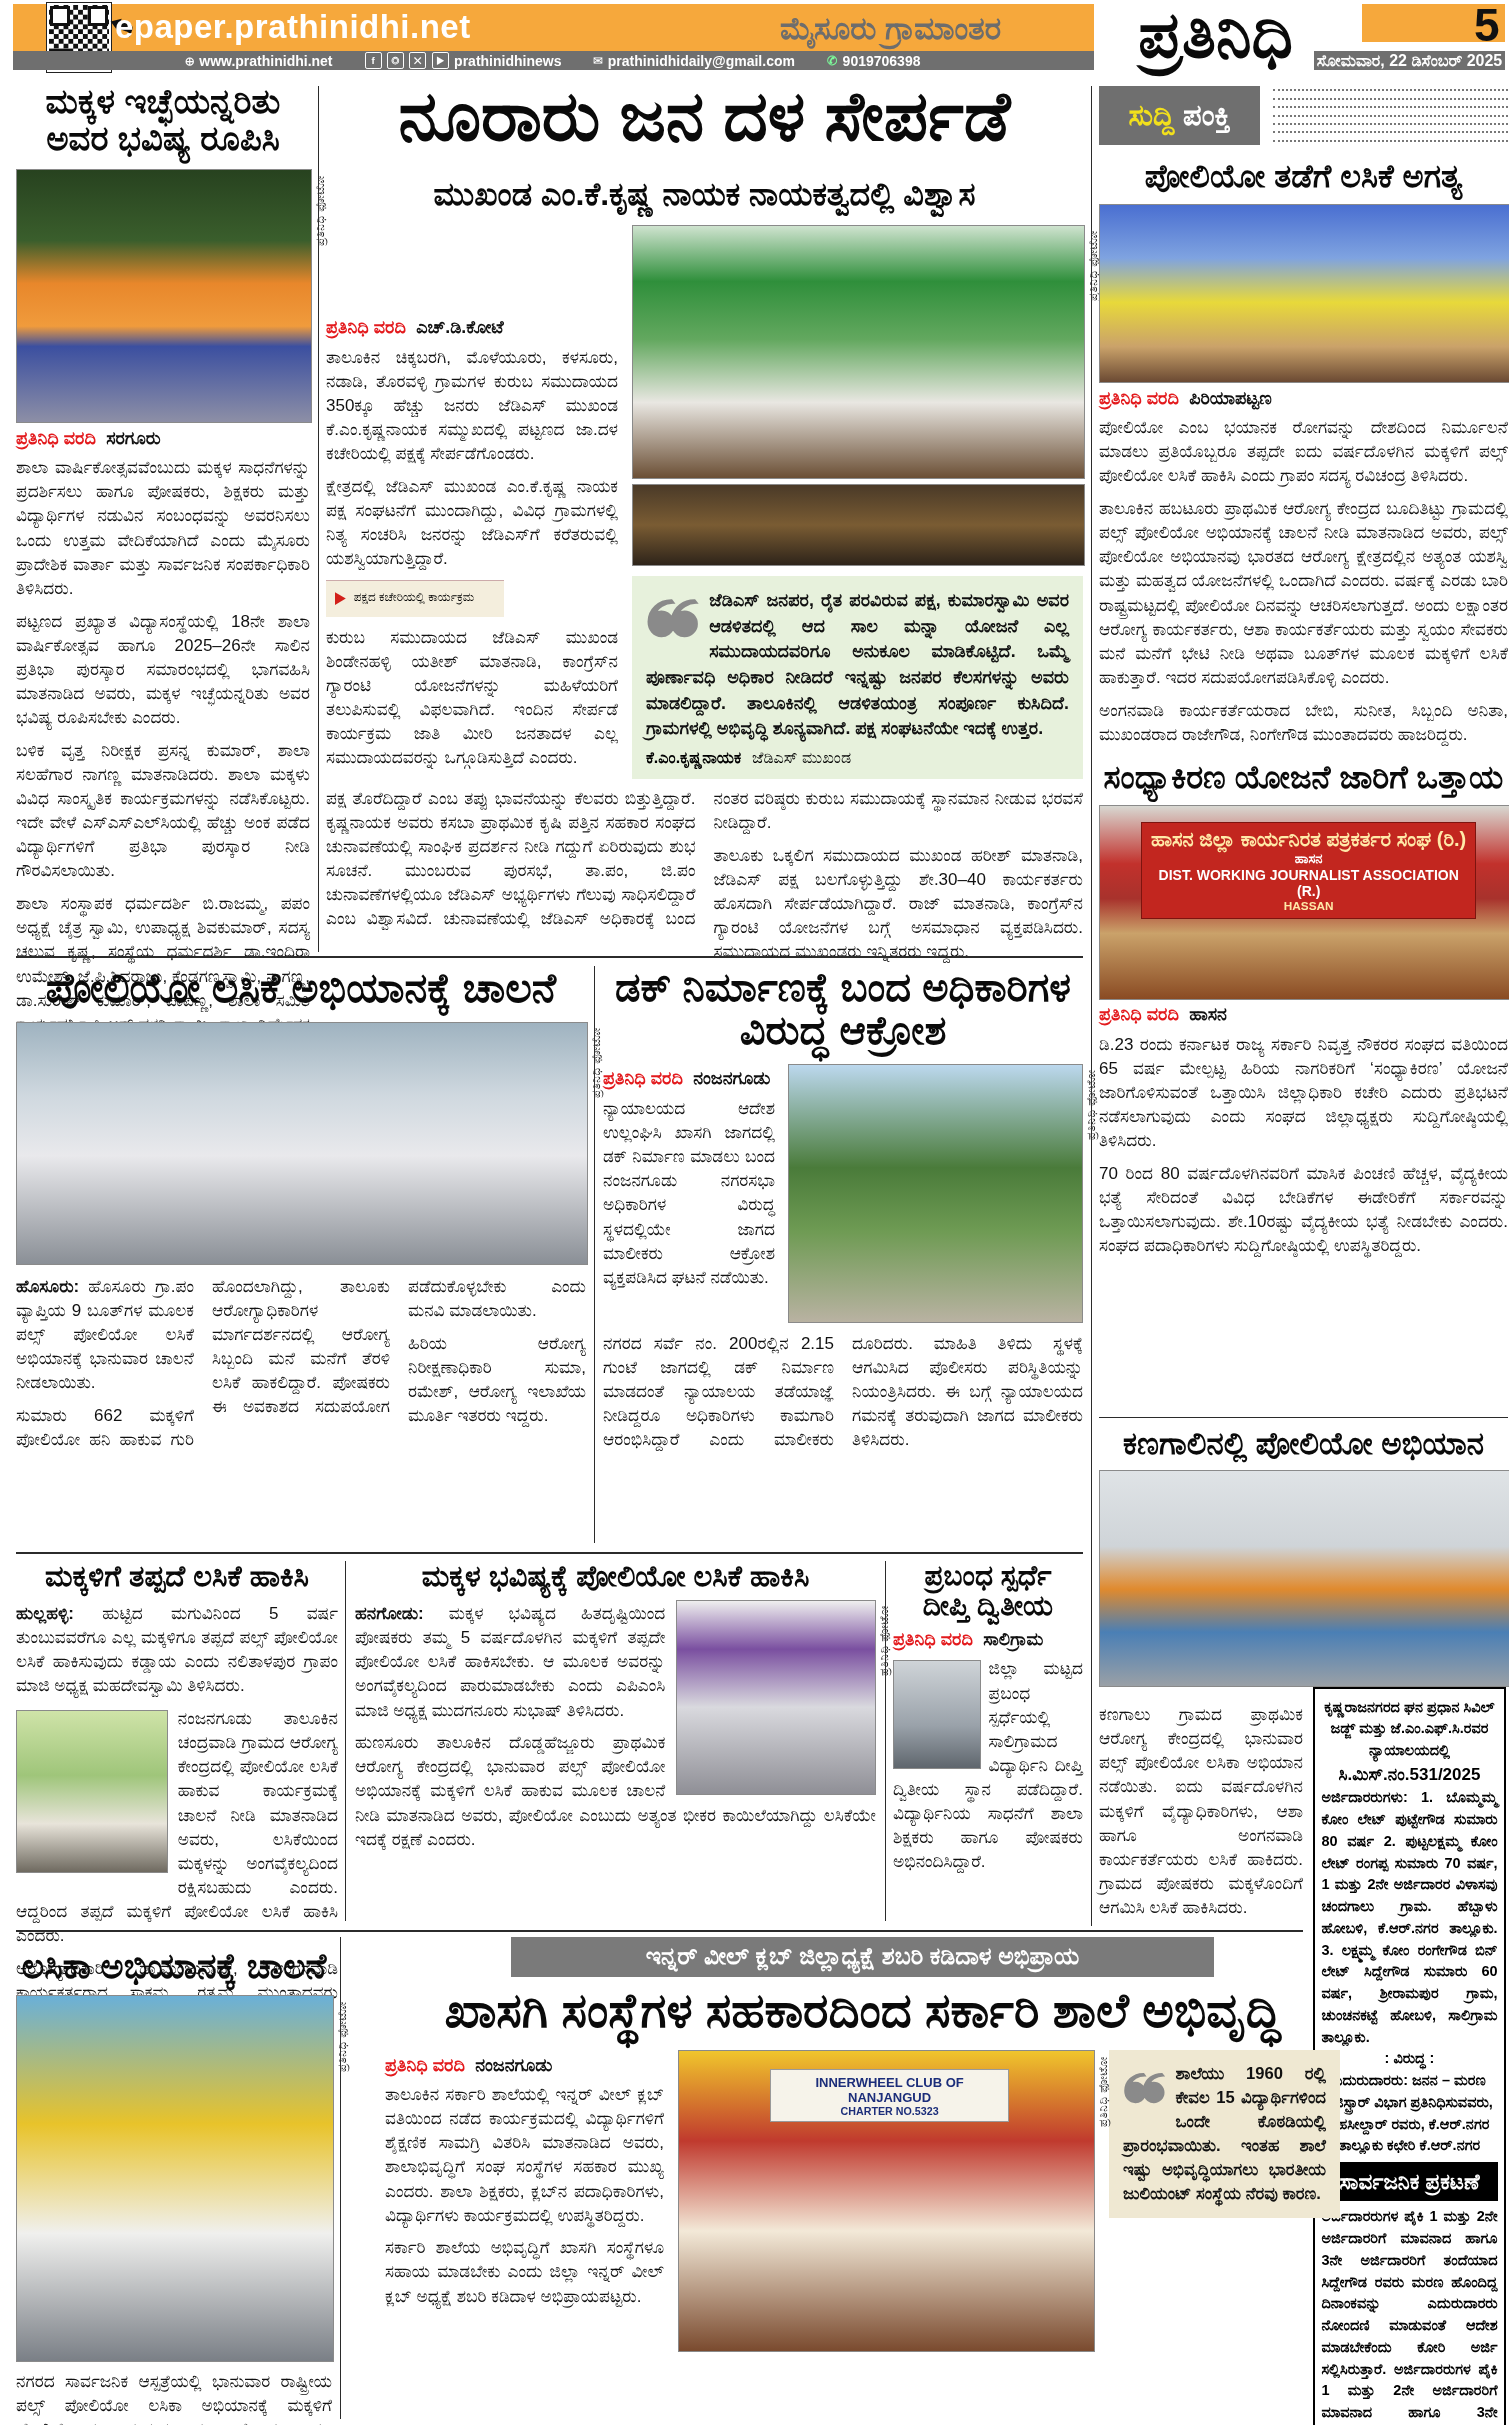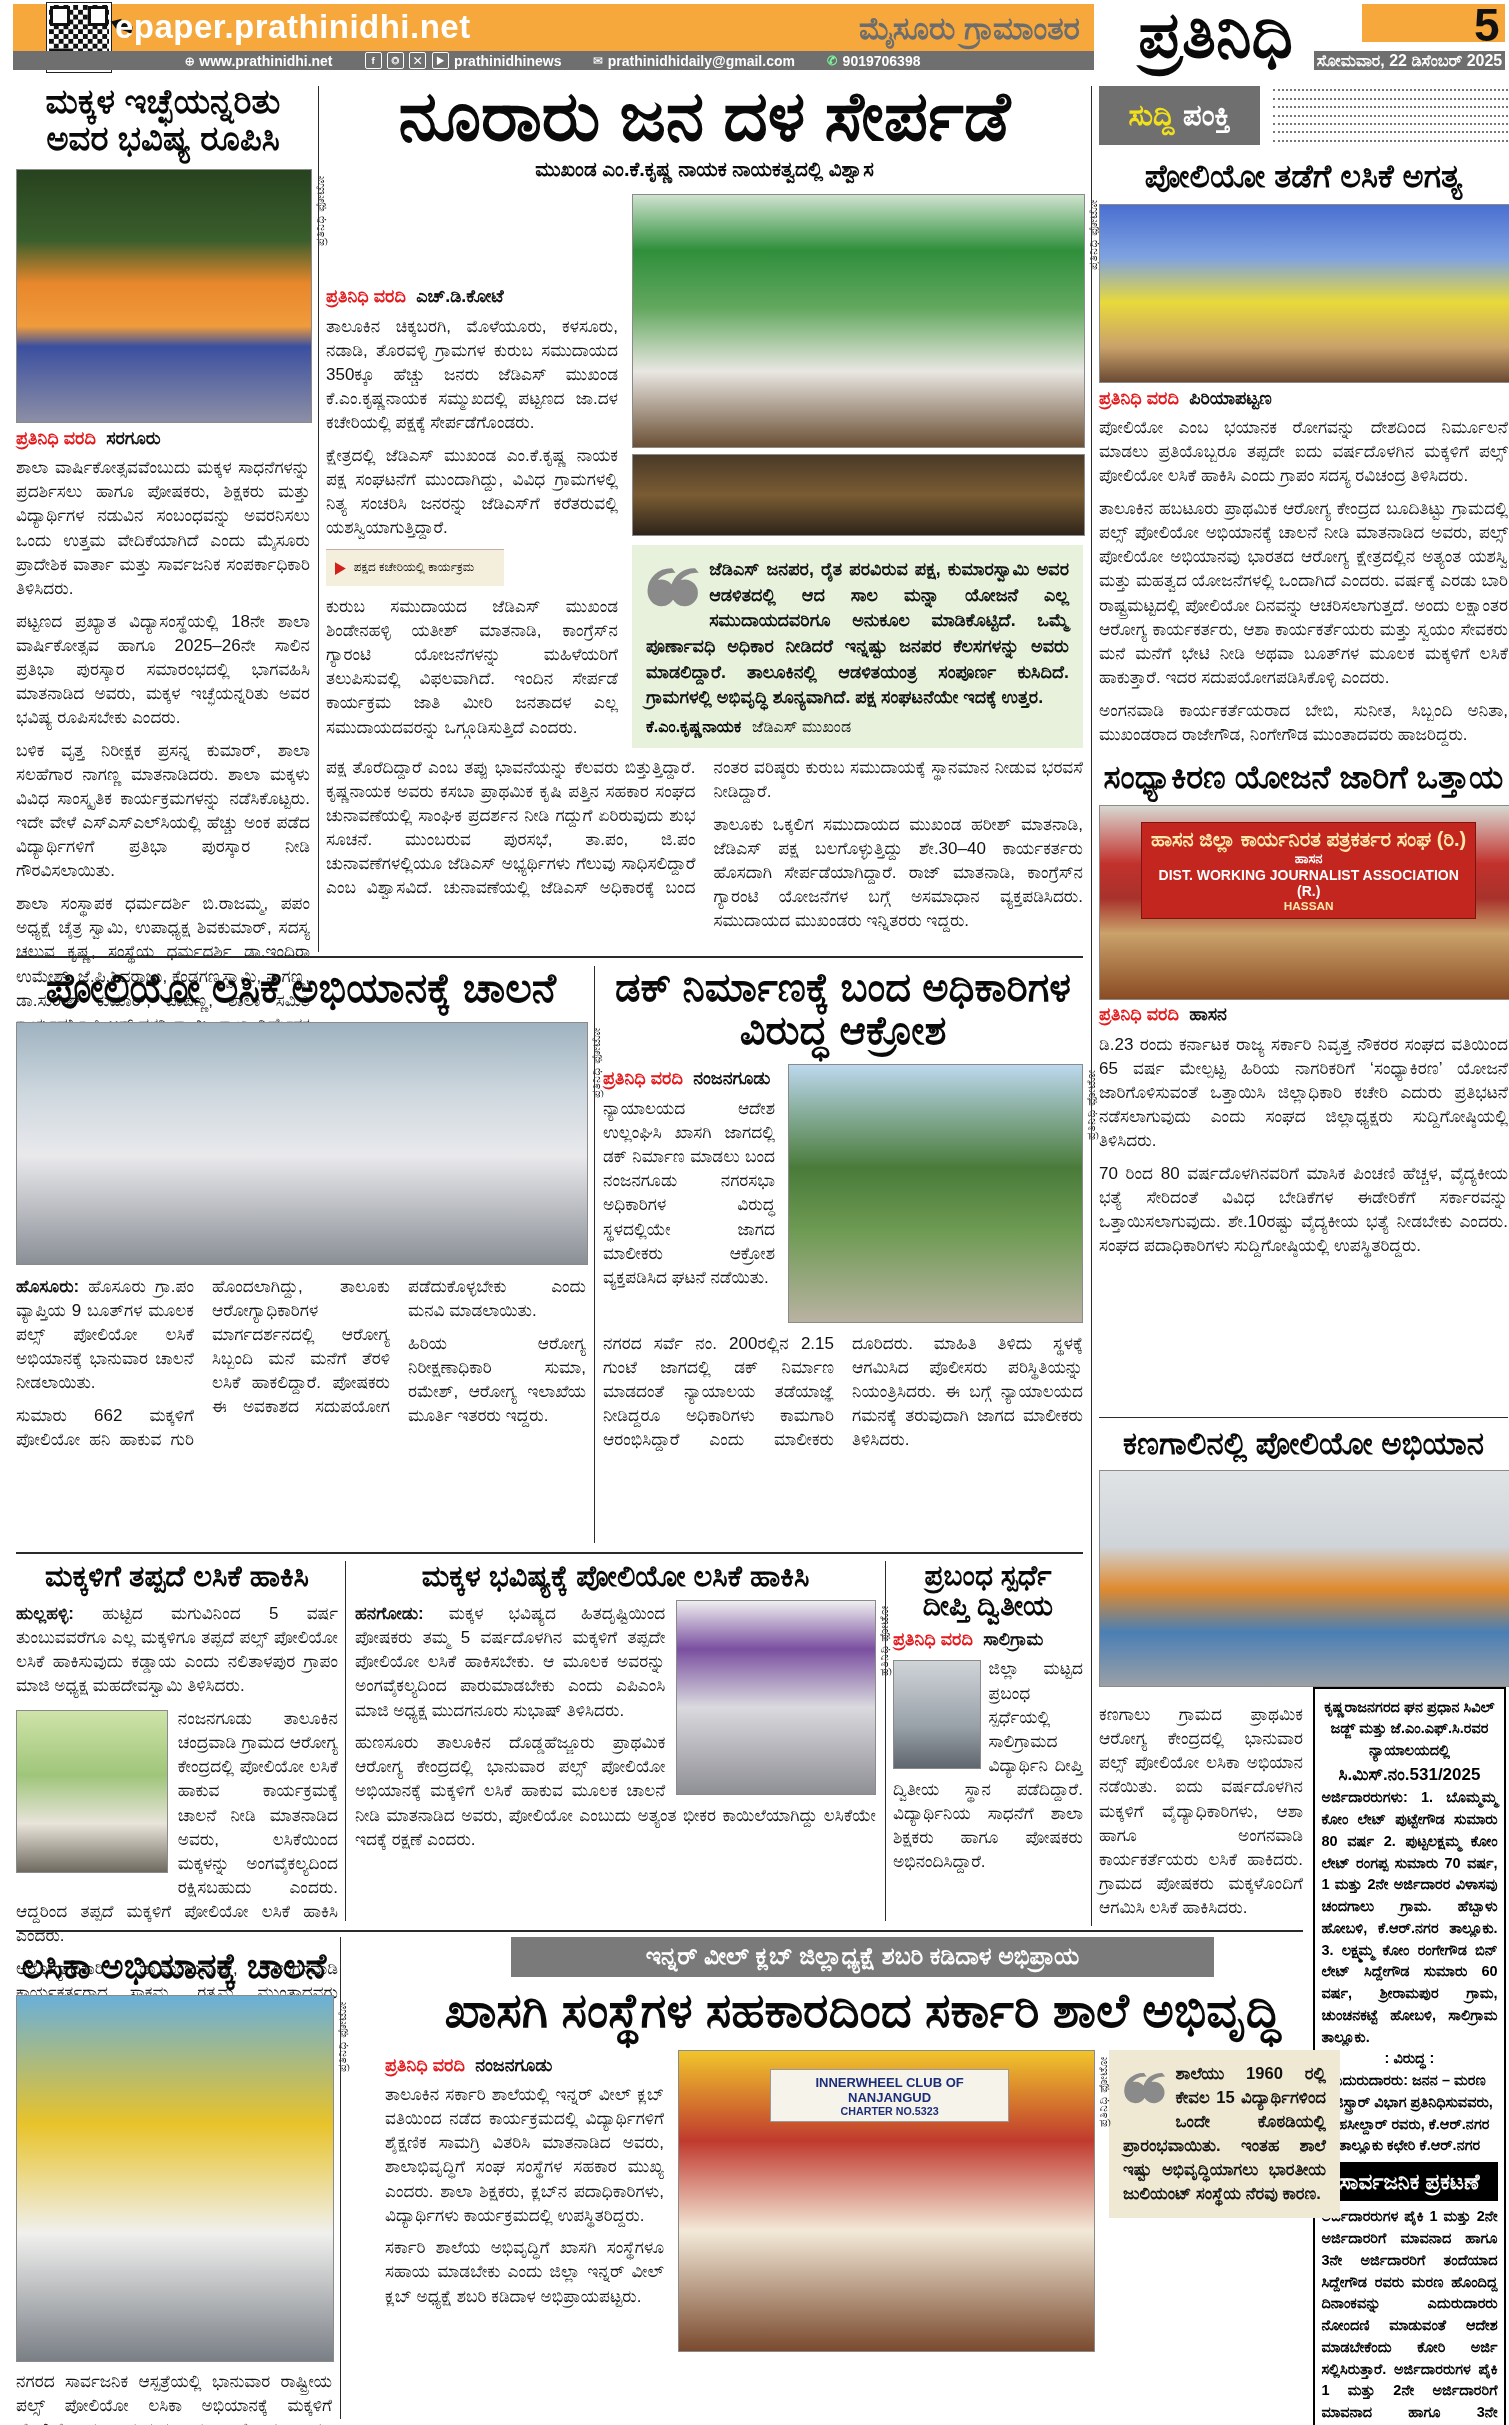--- a/index.html
+++ b/index.html
@@ -1,20 +1,20 @@
 <!DOCTYPE html>
 <html lang="kn" style="font-size:8.6px"><head>
 <meta charset="utf-8">
 <style>
   html,body{margin:0;padding:0;background:#e8e8e8;font-family:"Liberation Sans",sans-serif;}
   .page{position:relative;width:1510px;height:2426px;background:#ffffff;margin:0 auto;overflow:hidden;}
   
   .orange-bar{position:absolute;left:13.4px;top:4.3px;width:1081px;height:47px;background:#f6a83c;}
   .site-url{position:absolute;left:115px;top:7.5px;font-size:33px;font-weight:bold;color:#ffffff;letter-spacing:0.5px;}
-  .edition{position:absolute;left:780px;top:10.7px;width:300px;text-align:right;font-size:31px;font-weight:bold;color:#6d6d6d;}
+  .edition{position:absolute;left:780px;top:10.7px;width:300px;text-align:left;font-size:31px;font-weight:bold;color:#6d6d6d;}
   .qr{position:absolute;left:47px;top:3.2px;width:60px;height:65px;background:
       repeating-conic-gradient(#111 0% 25%, #fff 0% 50%) 0 0/9.7px 9.7px;border:2.1px solid #fff;outline:0.5px solid #222;}
   .qr .fp{position:absolute;width:14px;height:14px;border:3.2px solid #111;background:#fff;}
   .qr .fp.tl{left:1.1px;top:1.1px}.qr .fp.tr{right:1.1px;top:1.1px}.qr .fp.bl{left:1.1px;bottom:1.1px}
   .qr-arrow{position:absolute;left:109px;top:9.7px;font-size:27px;color:#111;transform:rotate(200deg);}
   .masthead{position:absolute;left:1100px;top:3.2px;width:231px;text-align:center;font-size:64px;line-height:1.0;font-weight:900;color:#0a0a0a;}
   .pageno-box{position:absolute;left:1362px;top:4.3px;width:143px;height:38px;background:#f6a83c;}
   .pageno{position:absolute;right:5.4px;top:-6.4px;font-size:46px;font-weight:900;color:#111;}
   .gray-bar{position:absolute;left:13.4px;top:51px;width:1081px;height:19.3px;background:#6f6f6f;color:#fff;display:flex;align-items:center;gap:32px;padding-left:172px;box-sizing:border-box;font-size:14px;font-weight:bold;}
   .date-bar{position:absolute;left:1314px;top:51px;width:191px;height:19.3px;background:#6f6f6f;color:#fff;display:flex;align-items:center;justify-content:center;font-size:16px;font-weight:bold;}
@@ -131,21 +131,21 @@
       <span class="place">ಸರಗೂರು</span>
     </div>
     <p class="body-t">ಶಾಲಾ ವಾರ್ಷಿಕೋತ್ಸವವೆಂಬುದು ಮಕ್ಕಳ ಸಾಧನೆಗಳನ್ನು ಪ್ರದರ್ಶಿಸಲು ಹಾಗೂ ಪೋಷಕರು, ಶಿಕ್ಷಕರು ಮತ್ತು ವಿದ್ಯಾರ್ಥಿಗಳ ನಡುವಿನ ಸಂಬಂಧವನ್ನು ಅವರನಿಸಲು ಒಂದು ಉತ್ತಮ ವೇದಿಕೆಯಾಗಿದೆ ಎಂದು ಮೈಸೂರು ಪ್ರಾದೇಶಿಕ ವಾರ್ತಾ ಮತ್ತು ಸಾರ್ವಜನಿಕ ಸಂಪರ್ಕಾಧಿಕಾರಿ ತಿಳಿಸಿದರು.</p>
     <p class="body-t">ಪಟ್ಟಣದ ಪ್ರಖ್ಯಾತ ವಿದ್ಯಾಸಂಸ್ಥೆಯಲ್ಲಿ 18ನೇ ಶಾಲಾ ವಾರ್ಷಿಕೋತ್ಸವ ಹಾಗೂ 2025–26ನೇ ಸಾಲಿನ ಪ್ರತಿಭಾ ಪುರಸ್ಕಾರ ಸಮಾರಂಭದಲ್ಲಿ ಭಾಗವಹಿಸಿ ಮಾತನಾಡಿದ ಅವರು, ಮಕ್ಕಳ ಇಚ್ಛೆಯನ್ನರಿತು ಅವರ ಭವಿಷ್ಯ ರೂಪಿಸಬೇಕು ಎಂದರು.</p>
     <p class="body-t">ಬಳಿಕ ವೃತ್ತ ನಿರೀಕ್ಷಕ ಪ್ರಸನ್ನ ಕುಮಾರ್, ಶಾಲಾ ಸಲಹೆಗಾರ ನಾಗಣ್ಣ ಮಾತನಾಡಿದರು. ಶಾಲಾ ಮಕ್ಕಳು ವಿವಿಧ ಸಾಂಸ್ಕೃತಿಕ ಕಾರ್ಯಕ್ರಮಗಳನ್ನು ನಡೆಸಿಕೊಟ್ಟರು. ಇದೇ ವೇಳೆ ಎಸ್‌ಎಸ್‌ಎಲ್‌ಸಿಯಲ್ಲಿ ಹೆಚ್ಚು ಅಂಕ ಪಡೆದ ವಿದ್ಯಾರ್ಥಿಗಳಿಗೆ ಪ್ರತಿಭಾ ಪುರಸ್ಕಾರ ನೀಡಿ ಗೌರವಿಸಲಾಯಿತು.</p>
     <p class="body-t">ಶಾಲಾ ಸಂಸ್ಥಾಪಕ ಧರ್ಮದರ್ಶಿ ಬಿ.ರಾಜಮ್ಮ, ಪಪಂ ಅಧ್ಯಕ್ಷೆ ಚೈತ್ರ ಸ್ವಾಮಿ, ಉಪಾಧ್ಯಕ್ಷ ಶಿವಕುಮಾರ್, ಸದಸ್ಯ ಚಲುವ ಕೃಷ್ಣ, ಸಂಸ್ಥೆಯ ಧರ್ಮದರ್ಶಿ ಡಾ.ಇಂದಿರಾ ಉಮೇಶ್, ಜೆ.ಪಿ.ಶಿವರಾಜು, ಕೆಂಡಗಣ್ಣಸ್ವಾಮಿ, ನಾಗಣ್ಣ, ಡಾ.ಸುರೇಶ್ ಕುಮಾರ್, ಪಾಪಣ್ಣ, ಶಾಲಾ ಸಮಿತಿ ಕಾರ್ಯದರ್ಶಿ ಪಿ.ಆರ್.ಪಳನಿ ಸ್ವಾಮಿ, ಶಾಲಾ ನಿರ್ದೇಶಕ ಆರ್.ಶಿವಕುಮಾರ್, ಆಡಳಿತಾಧಿಕಾರಿ ಎಚ್.ಎಸ್.ಚಲುವ ಸ್ವಾಮಿ, ಮುಖ್ಯಶಿಕ್ಷಕರಾದ ಎಚ್.ಬಿ.ಚಂದ್ರೇಗೌಡ, ಎನ್.ಮಂಜುಳ ಮುಂತಾದವರು ಹಾಜರಿದ್ದರು.</p>
   </div>
 
   <div class="blk" style="left:326px;top:80px;width:757px;">
     <div class="hl hl-c" style="font-size:69px;">ನೂರಾರು ಜನ ದಳ ಸೇರ್ಪಡೆ</div>
-    <div class="hl hl-c" style="font-size:20px;margin-top:4px;font-weight:bold;">ಮುಖಂಡ ಎಂ.ಕೆ.ಕೃಷ್ಣ ನಾಯಕ ನಾಯಕತ್ವದಲ್ಲಿ ವಿಶ್ವಾಸ</div>
+    <div class="hl hl-c" style="font-size:32px;margin-top:22px;font-weight:bold;">ಮುಖಂಡ ಎಂ.ಕೆ.ಕೃಷ್ಣ ನಾಯಕ ನಾಯಕತ್ವದಲ್ಲಿ ವಿಶ್ವಾಸ</div>
     <div style="display:flex;gap:14px;margin-top:14px;align-items:flex-end;">
       <div style="width:292px;flex:none;">
         <div class="byline">
           <span class="byl">ಪ್ರತಿನಿಧಿ ವರದಿ</span>
           <span class="place">ಎಚ್.ಡಿ.ಕೋಟೆ</span>
         </div>
         <p class="body-t">ತಾಲೂಕಿನ ಚಿಕ್ಕಬರಗಿ, ಮೊಳೆಯೂರು, ಕಳಸೂರು, ನಡಾಡಿ, ತೊರವಳ್ಳಿ ಗ್ರಾಮಗಳ ಕುರುಬ ಸಮುದಾಯದ 350ಕ್ಕೂ ಹೆಚ್ಚು ಜನರು ಜೆಡಿಎಸ್ ಮುಖಂಡ ಕೆ.ಎಂ.ಕೃಷ್ಣನಾಯಕ ಸಮ್ಮುಖದಲ್ಲಿ ಪಟ್ಟಣದ ಜಾ.ದಳ ಕಚೇರಿಯಲ್ಲಿ ಪಕ್ಷಕ್ಕೆ ಸೇರ್ಪಡೆಗೊಂಡರು.</p>
         <p class="body-t">ಕ್ಷೇತ್ರದಲ್ಲಿ ಜೆಡಿಎಸ್ ಮುಖಂಡ ಎಂ.ಕೆ.ಕೃಷ್ಣ ನಾಯಕ ಪಕ್ಷ ಸಂಘಟನೆಗೆ ಮುಂದಾಗಿದ್ದು, ವಿವಿಧ ಗ್ರಾಮಗಳಲ್ಲಿ ನಿತ್ಯ ಸಂಚರಿಸಿ ಜನರನ್ನು ಜೆಡಿಎಸ್‌ಗೆ ಕರೆತರುವಲ್ಲಿ ಯಶಸ್ವಿಯಾಗುತ್ತಿದ್ದಾರೆ.</p>
         <div class="hibox">
           <span class="arr">▶</span>

